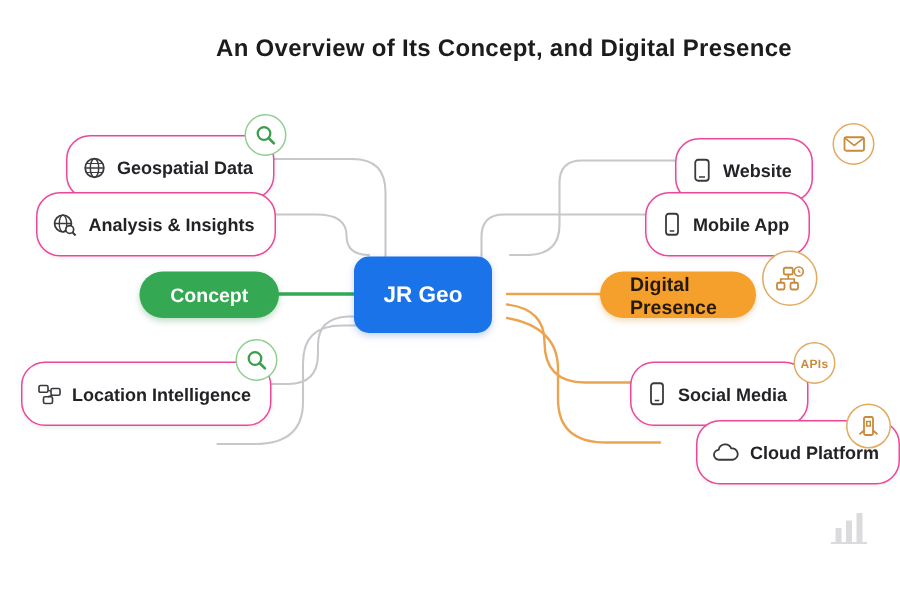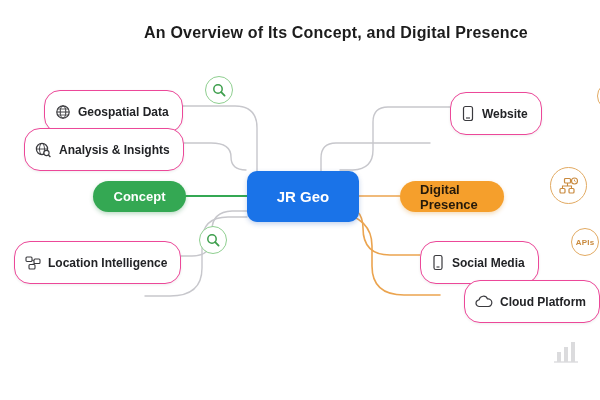--- a/index.html
+++ b/index.html
@@ -11,21 +11,21 @@
     position:absolute;left:0;top:24px;width:600px;text-align:center;
     font-size:16px;font-weight:700;color:#1c1c1c;letter-spacing:.2px;padding-left:36px;
   }
   svg.wires{position:absolute;left:0;top:0;}
   .wire{fill:none;stroke-linecap:round;}
   .wire.gray{stroke:var(--line-gray,#c7c7cc);stroke-width:1.4;}
   .wire.green{stroke:var(--accent-green,#34a853);stroke-width:2.2;}
   .wire.orange{stroke:var(--line-orange,#eba44f);stroke-width:1.6;}
 
   .center-node{
-    position:absolute;left:247px;top:171px;width:112px;height:51px;
+    position:absolute;left:236px;top:171px;width:92px;height:51px;
     background:var(--accent-blue,#1a73e8);border-radius:10px;
     display:flex;align-items:center;justify-content:center;
     color:#fff;font-size:15px;font-weight:700;
     box-shadow:0 2px 5px rgba(20,80,180,.25);cursor:pointer;
   }
   .branch{
     position:absolute;height:31px;border-radius:16px;
     display:flex;align-items:center;justify-content:center;
     font-size:13px;font-weight:700;padding:0 18px;box-sizing:border-box;cursor:pointer;
   }
@@ -36,21 +36,21 @@
     position:absolute;height:43px;background:#fff;border:1px solid #ec4899;
     border-radius:16px;display:flex;align-items:center;gap:7px;
     padding:0 13px 0 10px;box-sizing:border-box;
     box-shadow:0 1px 3px rgba(0,0,0,.07);cursor:pointer;white-space:nowrap;
   }
   .pill .lbl{font-size:12px;font-weight:600;color:#222326;}
   .pill svg{flex:0 0 auto;}
 
   .badge{
     position:absolute;border-radius:50%;display:flex;align-items:center;justify-content:center;
-    background:#fff;box-sizing:border-box;margin-left:42px;
+    background:#fff;box-sizing:border-box;
   }
   .badge.green{border:1.4px solid #8fcf90;}
   .badge.orange{border:1.4px solid #e2aa62;}
   .badge .apis-txt{font-size:8px;font-weight:700;color:#c98a3e;letter-spacing:.2px;}
   .watermark{position:absolute;opacity:.35;}
 </style>
 </head>
 <body>
 
 <div class="stage">
@@ -115,20 +115,27 @@
 
 
   <div class="pill" style="left:450px;top:92px;">
     <svg width="14" height="17" viewBox="0 0 14 17">
       <rect x="2.5" y="1.5" width="9" height="14" rx="2" fill="none" stroke="#3a3a3e" stroke-width="1.2"></rect>
       <line x1="5" y1="13" x2="9" y2="13" stroke="#3a3a3e" stroke-width="1.1"></line>
     </svg>
     <span class="lbl">Website</span>
   </div>
 
+  <div class="pill" style="left:430px;top:128px;">
+    <svg width="14" height="17" viewBox="0 0 14 17">
+      <rect x="3" y="1.5" width="8" height="14" rx="1.8" fill="none" stroke="#3a3a3e" stroke-width="1.2"></rect>
+      <line x1="5.5" y1="13" x2="8.5" y2="13" stroke="#3a3a3e" stroke-width="1.1"></line>
+    </svg>
+    <span class="lbl">Mobile App</span>
+  </div>
 
   <div class="pill" style="left:420px;top:241px;">
     <svg width="14" height="17" viewBox="0 0 14 17">
       <rect x="3" y="1.5" width="8" height="14" rx="1.8" fill="none" stroke="#3a3a3e" stroke-width="1.2"></rect>
       <line x1="5.5" y1="13" x2="8.5" y2="13" stroke="#3a3a3e" stroke-width="1.1"></line>
     </svg>
     <span class="lbl">Social Media</span>
   </div>
 
   <div class="pill" style="left:464px;top:280px;">

